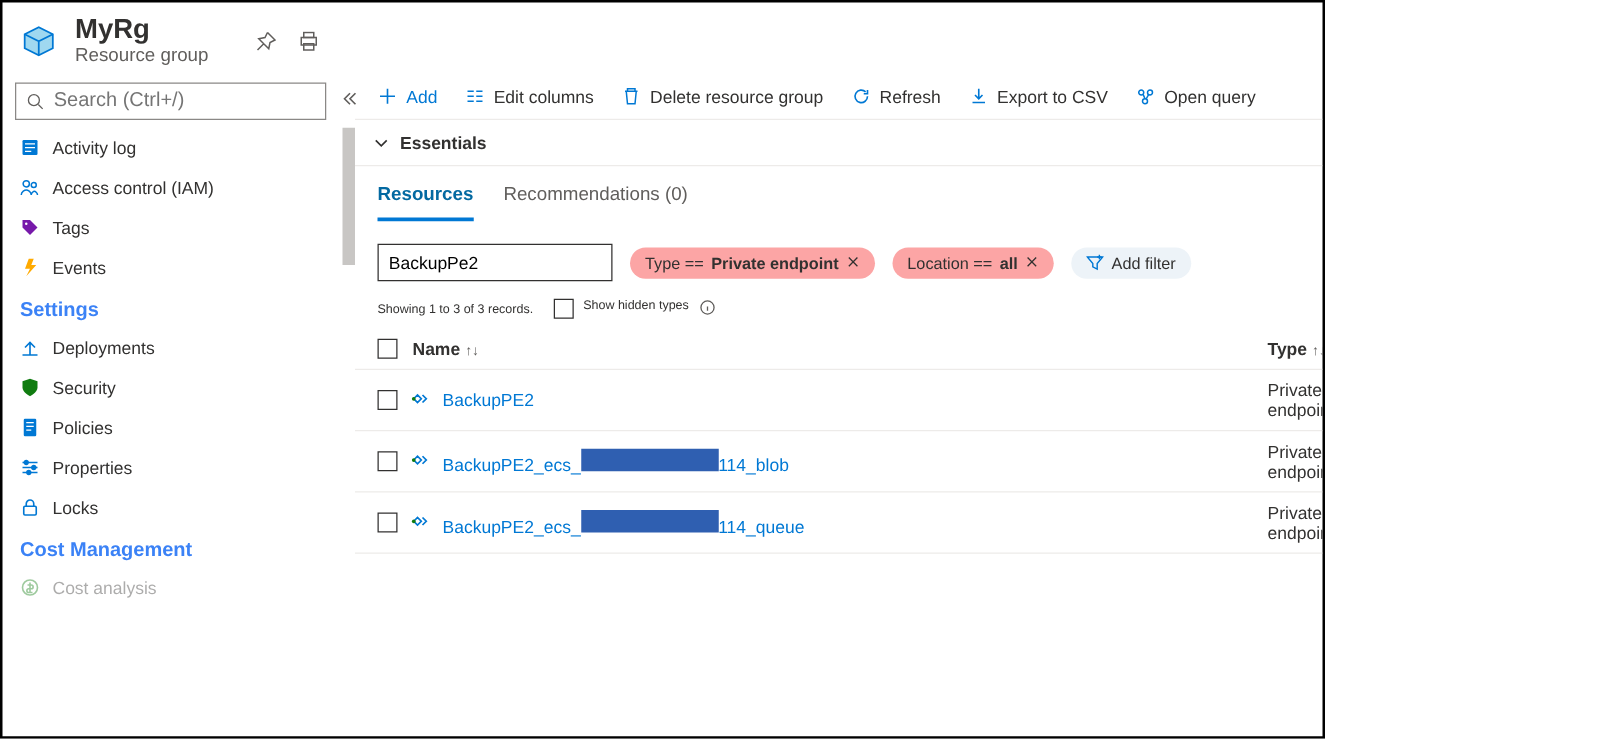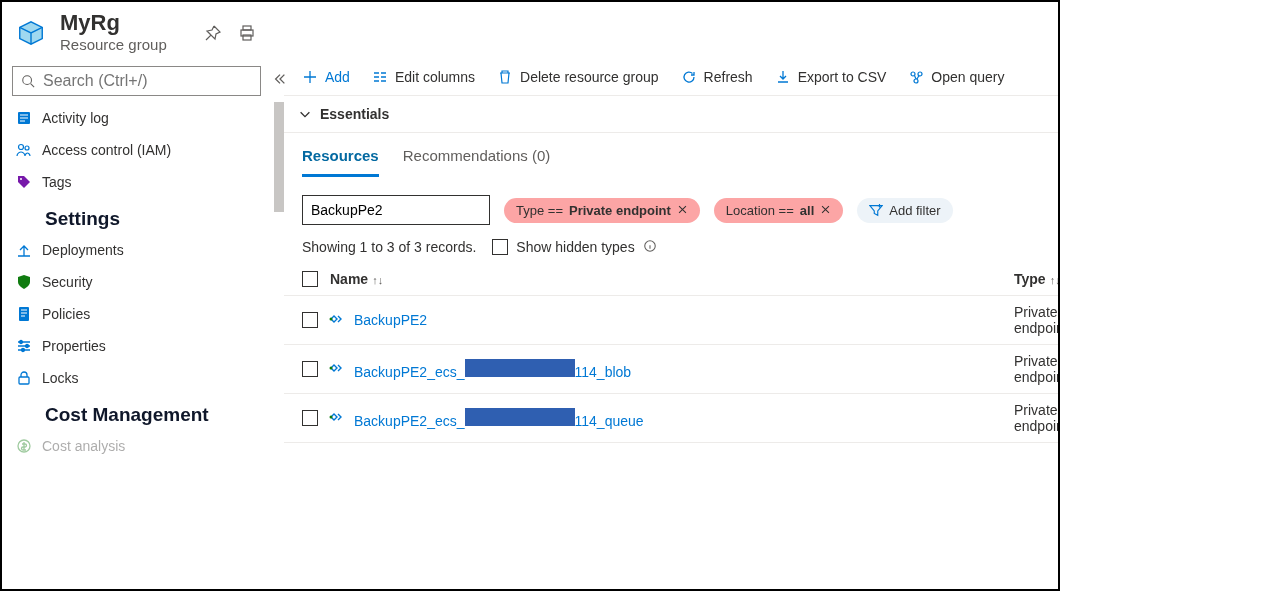--- a/index.html
+++ b/index.html
@@ -22,21 +22,21 @@
   .sidebar { width: 282px; display: flex; flex-direction: column; border-top: 1px solid transparent; }
   .search-row { display: flex; align-items: center; padding: 6px 10px; gap: 8px; }
   .search-box { flex: 1; display: flex; align-items: center; border: 1px solid #8a8886; height: 30px; padding: 0 8px; gap: 6px; color: #605e5c; }
   .search-box input { border: 0; outline: none; flex: 1; font-size: 16px; color: #323130; background: transparent; }
   .collapse-chevrons { color: #605e5c; padding: 0 4px; cursor: pointer; }
   .nav { flex: 1; overflow-y: auto; position: relative; }
   .nav-scrollbar { position: absolute; right: 0; top: 0; bottom: 0; width: 10px; }
   .nav-thumb { position: absolute; right: 0; top: 0; width: 10px; height: 110px; background: #c8c6c4; }
   .nav-item { display: flex; align-items: center; gap: 10px; padding: 8px 14px; font-size: 14px; cursor: pointer; }
   .nav-item.selected { background: #edebe9; font-weight: 400; }
-  .nav-sec { padding: 10px 14px 4px; font-size: 19px; font-weight: 600; color: #0f172a; margin-left: 29px; }
+  .nav-sec { padding: 10px 14px 4px; font-size: 16px; font-weight: 600; color: #3b82f6; }
   .nav-ico { width: 16px; height: 16px; flex-shrink: 0; display: inline-flex; align-items: center; justify-content: center; }
 
   
   .main { flex: 1; display: flex; flex-direction: column; min-width: 0; overflow:hidden; }
   .toolbar { display: flex; align-items: center; padding: 8px 18px; border-bottom: 1px solid #edebe9; gap: 22px; font-size: 14px; white-space: nowrap; }
   .tool { display: inline-flex; align-items: center; gap: 7px; cursor: pointer; color: #323130; }
   .tool.primary { color: #0078d4; }
   .tool.disabled { color: #a19f9d; }
   .tool svg { flex-shrink: 0; }
   .tool-spacer { flex: 1; }
@@ -50,21 +50,21 @@
   .tab.active { color: #0369a1; font-weight: 600; border-bottom-color: #0078d4; }
 
   .filterbar { display: flex; align-items: center; gap: 14px; padding: 18px 18px 0; }
   .filter-input { width: 188px; height: 30px; border: 1px solid #323130; padding: 0 8px; font-size: 14px; }
   .pill { display: inline-flex; align-items: center; gap: 6px; border-radius: 16px; padding: 5px 12px; font-size: 13px; color: #323130; background: #edf3f8; }
   .pill .bold { font-weight: 600; }
   .pill .close { cursor: pointer; }
   .pill.add { background: #edf3f8; cursor: pointer; }
   .pill.filter-pill { background: #fca5a5; }
 
-  .statusrow { display: flex; align-items: center; gap: 16px; padding: 14px 18px 8px; font-size: 14px; color: #323130; }
+  .statusrow { display: flex; align-items: center; gap: 16px; padding: 14px 18px 8px; font-size: 10px; color: #323130; }
   .chk { width: 16px; height: 16px; border: 1px solid #323130; display: inline-block; }
 
   .tblhdr { display: flex; align-items: center; padding: 8px 18px; border-bottom: 1px solid #edebe9; font-size: 14px; font-weight: 600; gap: 12px; }
   .namecol { flex: 0 0 700px; display:flex; align-items:center; gap:12px;}
   .typecol { flex: 1; }
 
   .row { display: flex; align-items: center; padding: 8px 18px; border-bottom: 1px solid #edebe9; font-size: 14px; gap: 12px; }
   .row .namecell { flex: 0 0 700px; display:flex; align-items:center; gap:10px;}
   .row .typecell { flex: 1; color: #323130;}
   .resname { color: #0078d4; cursor: pointer; }
@@ -142,20 +142,28 @@
           <span>Access control (IAM)</span>
         </div>
         <div class="nav-item">
           <span class="nav-ico">
               <svg viewBox="0 0 16 16" width="16" height="16">
                 <path d="M2 2 L8 2 L14 8 L8 14 L2 8 Z" fill="#7719aa"></path>
                 <circle cx="5" cy="5" r="1" fill="#fff"></circle>
               </svg>
             </span>
           <span>Tags</span>
+        </div>
+        <div class="nav-item">
+          <span class="nav-ico">
+              <svg viewBox="0 0 16 16" width="16" height="16">
+                <path d="M7 1 L4 9 H8 L5 15 L13 6 H9 L11 1 Z" fill="#ffaa00"></path>
+              </svg>
+            </span>
+          <span>Events</span>
         </div>
 
         <div class="nav-sec">Settings</div>
         <div class="nav-item">
           <span class="nav-ico">
               <svg viewBox="0 0 16 16" width="16" height="16" fill="none" stroke="#0078d4" stroke-width="1.3">
                 <path d="M8 14 V4 M4 8 L8 4 L12 8 M2 14 H14"></path>
               </svg>
             </span>
           <span>Deployments</span>

